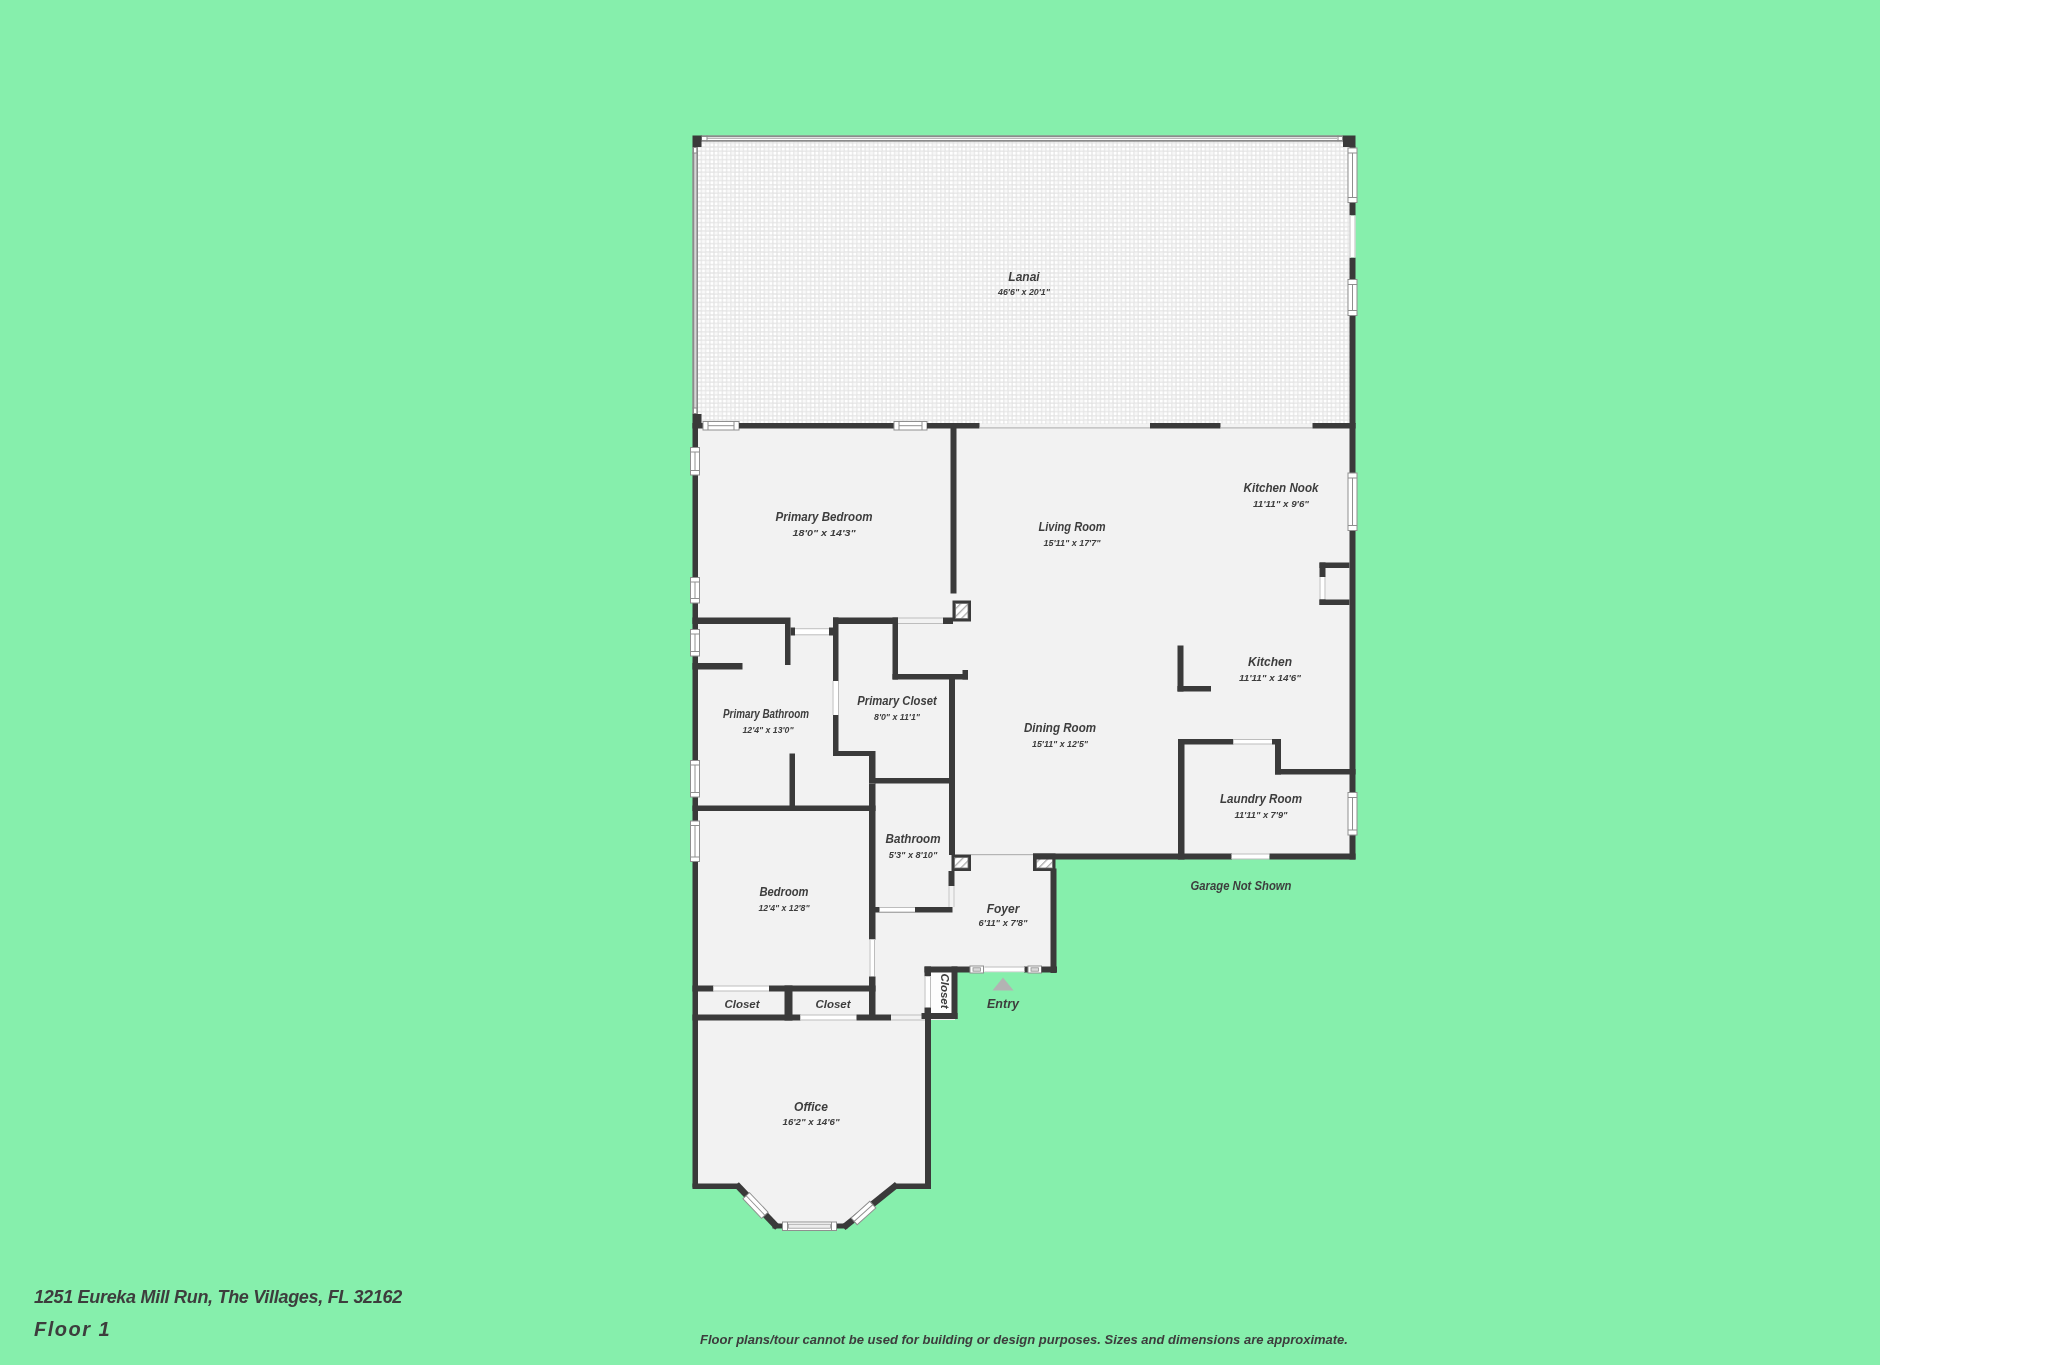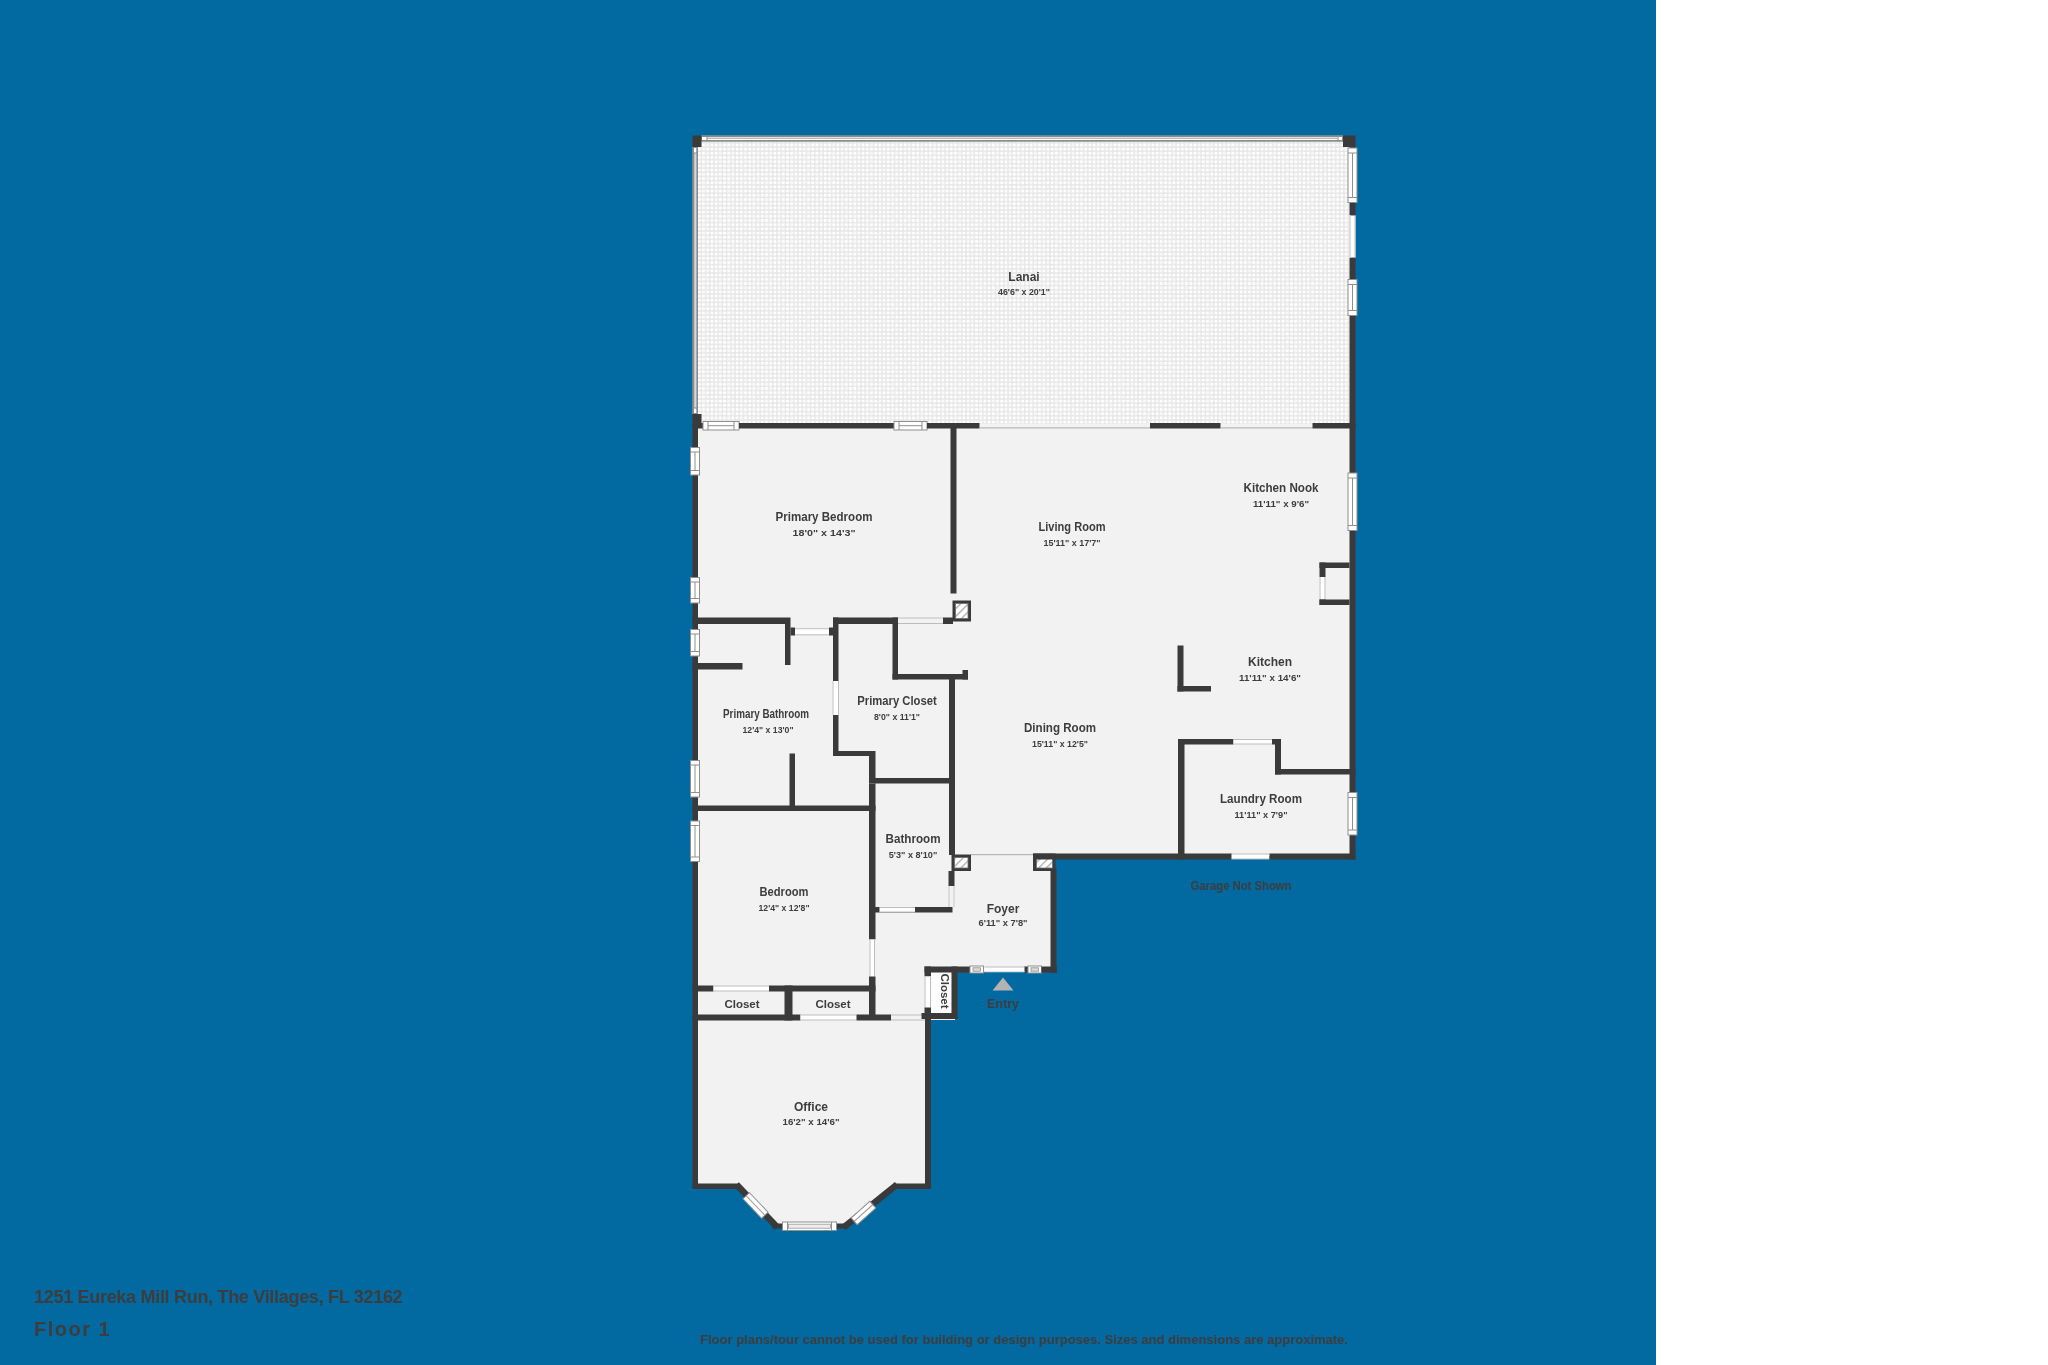--- a/index.html
+++ b/index.html
@@ -1,16 +1,16 @@
 <!DOCTYPE html>
 <html><head>
 <meta charset="utf-8">
 <style>
   html,body{margin:0;padding:0;background:#ffffff;}
-  .page{position:relative;width:1656px;height:1365px;background:#0369a1;overflow:hidden;}
+  .page{position:relative;width:1880px;height:1365px;background:#86efac;overflow:hidden;font-style:italic;}
   text{font-family:"Liberation Sans", sans-serif;fill:#3d3d3d;font-weight:bold;}
   .rn{font-size:12px;}
   .rd{font-size:9.5px;}
 </style>
 </head>
 <body>
 <div class="page">
 <svg width="2048" height="1365" viewBox="0 0 2048 1365" style="transform:translateZ(0)">
 <defs>
   <pattern id="mesh" width="4.2" height="4.2" patternUnits="userSpaceOnUse">

